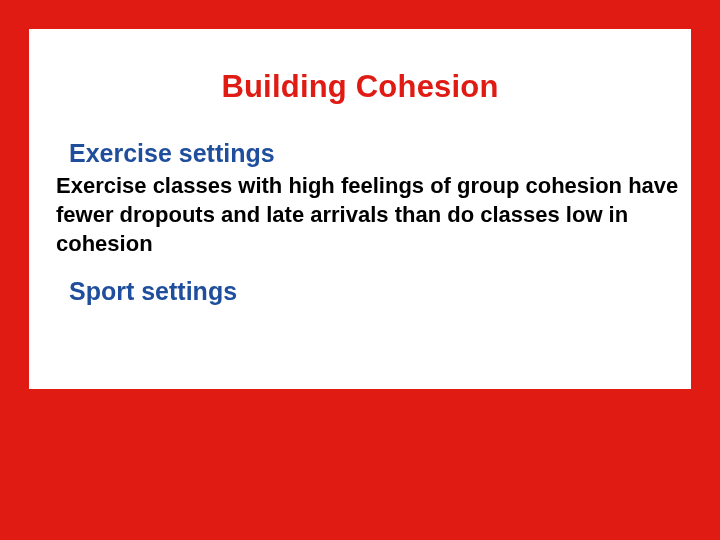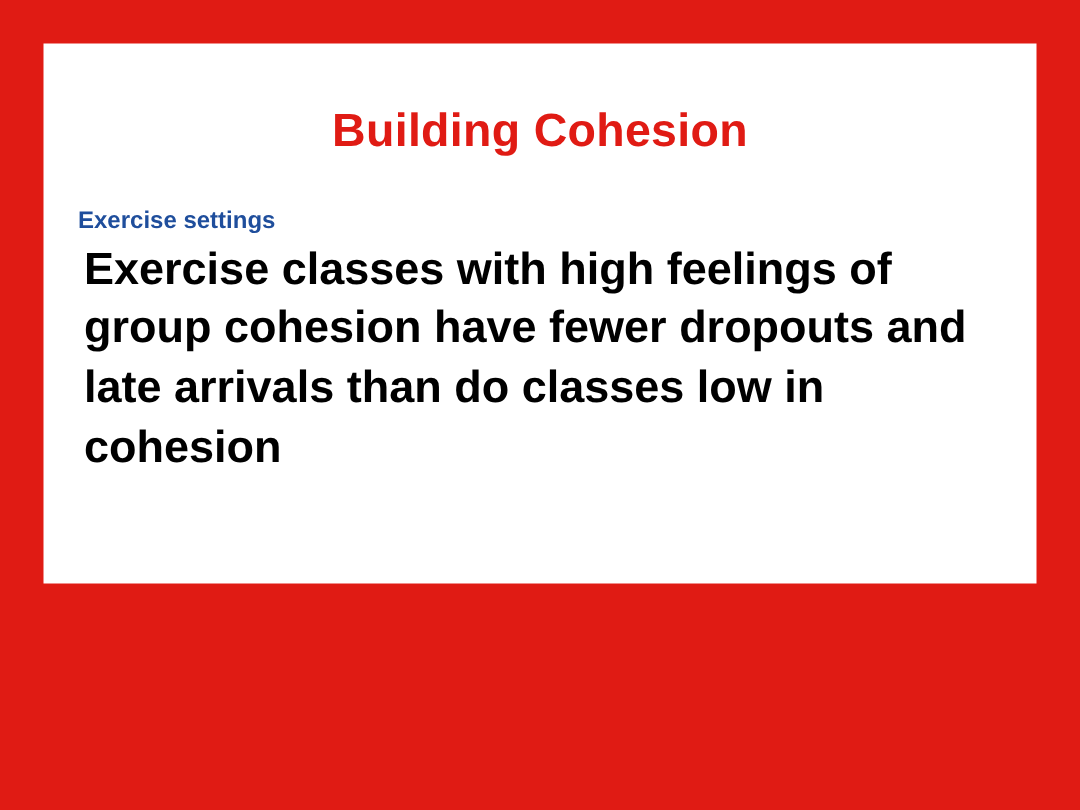--- a/index.html
+++ b/index.html
@@ -31,28 +31,29 @@
     margin-top: 40px;
     letter-spacing: 0.2px;
   }
   .body-area {
     margin-top: 33px;
     padding-left: 23px;
     padding-right: 10px;
   }
   .heading {
     color: #1f4e9c;
-    font-size: 16px;
+    font-size: 25px;
     font-weight: bold;
     line-height: 1.22;
     margin-bottom: 2px;
+    margin-left: 17px;
   }
   .paragraph {
     color: #000000;
-    font-size: 30px;
+    font-size: 22px;
     font-weight: bold;
     line-height: 1.33;
   }
   .block-spacer {
     height: 18px;
   }
   .para-indent {
     padding-left: 4px;
   }
 </style>
@@ -65,16 +66,17 @@
   <div class="body-area">
 
     <div class="block">
       <div class="heading">Exercise settings</div>
       <div class="paragraph para-indent">Exercise classes with high feelings of group cohesion have fewer dropouts and late arrivals than do classes low in cohesion</div>
     </div>
 
     <div class="block-spacer"></div>
 
     <div class="block">
+      <div class="heading">Sport settings</div>
     </div>
 
   </div>
 </div>
 
 </body></html>

